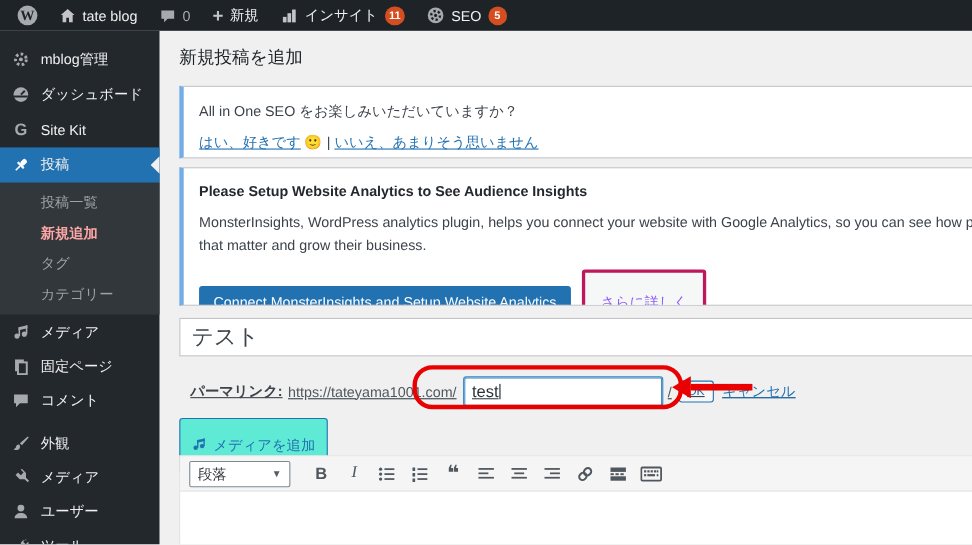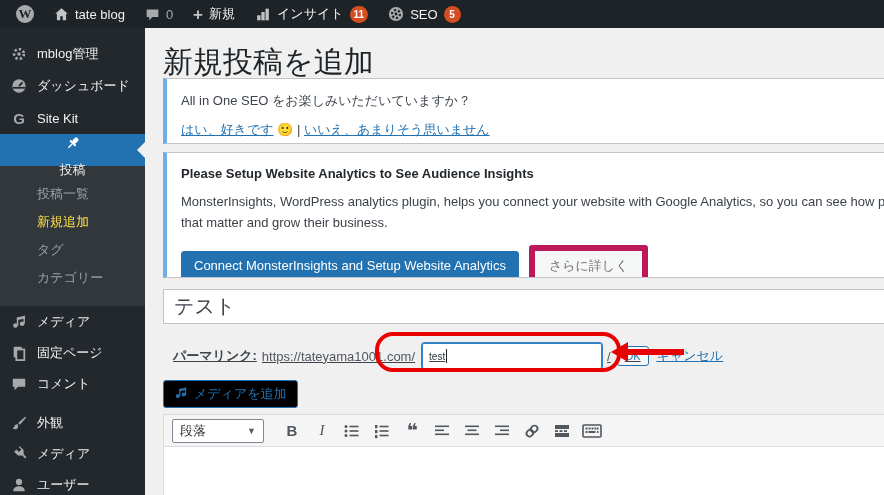--- a/index.html
+++ b/index.html
@@ -22,84 +22,84 @@
     min-width:17px; height:17px; border-radius:9px; display:flex; align-items:center;
     justify-content:center; padding:0 4px; }
 
   
   .sidebar { position:absolute; top:28px; left:0; width:145px; height:467px;
     background:#23282d; color:#f0f0f1; font-size:13px; z-index:20; padding-top:10px; }
   .menu-item { height:32px; display:flex; align-items:center; gap:9px;
     padding:0 10px; cursor:pointer; position:relative; }
   .menu-item .mi-icon { width:18px; height:18px; display:flex; align-items:center;
     justify-content:center; color:#a7aaad; flex:0 0 18px; font-weight:bold; }
-  .menu-item.active { background:#2271b1;flex-direction:column; }
+  .menu-item.active { background:#2271b1; }
   .menu-item.active .mi-icon { color:#fff; }
   .menu-item.active::after { content:""; position:absolute; right:0; top:8px;
     border:8px solid transparent; border-right:8px solid #f0f0f1; border-left:0; }
-  .submenu { background:#32373c; padding:14px 0; }
+  .submenu { background:#32373c; padding:4px 0; }
   .submenu-item { height:28px; line-height:28px; padding:0 10px 0 37px;
     color:#9ca2a7; cursor:pointer; }
-  .submenu-item.current { color:#fde047; font-weight:normal; }
+  .submenu-item.current { color:#fca5a5; font-weight:bold; }
   .menu-sep { height:8px; }
   .mi-g { font-size:15px; font-weight:bold; color:#a7aaad; }
 
   
   .main { position:absolute; left:145px; top:28px; width:739px; height:467px;
     background:#f0f0f1; }
-  .page-title { position:absolute; left:18px; top:14px; font-size:30px;
+  .page-title { position:absolute; left:18px; top:14px; font-size:16px;
     font-weight:400; color:#1d2327; }
 
   .notice { position:absolute; left:18px; width:760px; background:#fff;
     border:1px solid #c3c4c7; border-left:4px solid #72aee6; padding:10px 14px;
     font-size:13px; color:#3c434a; overflow:hidden; }
   .notice-1 { top:50px; height:66px; }
   .notice-1 .q { margin:3px 0 11px; }
   .notice a, .link { color:#2271b1; text-decoration:underline; cursor:pointer; }
   .notice-2 { top:124px; height:126px; }
   .notice-2 .head { font-weight:bold; margin:3px 0 10px; color:#23282d; }
   .notice-2 .body-line { white-space:nowrap; line-height:1.65; color:#3c434a; }
   .btn-row { margin-top:11px; display:flex; gap:10px; align-items:center; }
   .btn-primary { background:#2271b1; color:#fff; border:1px solid #2271b1;
     border-radius:3px; font-size:13px; padding:6px 12px; cursor:pointer; }
-  .btn-outline { background:#f6f7f7; color:#737373; border:6px solid #be185d;
-    border-radius:3px; font-size:13px; padding:6px 14px; cursor:pointer; }
+  .btn-outline { background:#f6f7f7; color:#8b5cf6; border:3px solid #be185d;
+    border-radius:3px; font-size:13px; padding:18px 14px; cursor:pointer; }
 
   .title-input { position:absolute; left:18px; top:261px; width:760px; height:35px;
     border:1px solid #c3c4c7; background:#fff; font-size:20px; color:#3c434a;
     padding:2px 10px; font-family:inherit; }
 
   
   .permalink-row { position:absolute; left:18px; top:304px; width:760px; height:44px; }
   .pl-flex { position:absolute; left:10px; top:10px; display:flex;
     align-items:center; font-size:13px; color:#3c434a;text-decoration:underline; }
   .pl-label { font-weight:bold; margin-right:5px; }
   .pl-url { color:#50575e; margin-right:6px; }
   .slug-input { width:182px; height:28px; border:1px solid #3582c4;
     box-shadow:0 0 0 1px #3582c4 inset; border-radius:3px; background:#fff;
-    display:flex; align-items:center; padding:0 7px; font-size:10px; color:#2c3338; }
+    display:flex; align-items:center; padding:0 7px; font-size:15px; color:#2c3338; }
   .caret { width:1px; height:14px; background:#1d2327; margin-left:1px; }
   .pl-slash { margin:0 6px 0 4px; color:#50575e; }
   .ok-btn { font-size:11px; color:#2271b1; background:#f6f7f7;
     border:1px solid #2271b1; border-radius:3px; padding:3px 7px; cursor:pointer; }
   .cancel-link { margin-left:8px; font-size:13px; }
 
   
   .anno { position:absolute; pointer-events:none; z-index:10; }
   .anno-rect { left:212px; top:0px; width:246px; height:40px;
     border:4px solid #e90000; border-radius:18px; }
   .anno-head { left:448px; top:10px; width:0; height:0;
     border:10px solid transparent; border-right:17px solid #e90000; border-left:0; }
   .anno-shaft { left:465px; top:17px; width:56px; height:6px; background:#e90000; }
   .anno-text { left:525px; top:0px; font-size:27px; color:#e90000; line-height:36px; }
 
   
   .add-media-btn { position:absolute; left:18px; top:352px; display:flex;
-    align-items:center; gap:6px; background:#000000; border:1px solid #2271b1;
-    border-radius:3px; color:#2271b1; font-size:13px; padding:4px 10px; cursor:pointer; }
+    align-items:center; gap:6px; background:#5eead4; border:1px solid #2271b1;
+    border-radius:3px; color:#2271b1; font-size:13px; padding:15px 10px; cursor:pointer; }
   .editor { position:absolute; left:18px; top:386px; width:760px; height:81px;
     border:1px solid #dcdcde; background:#fff; }
   .toolbar { height:32px; background:#f5f5f5; border-bottom:1px solid #dcdcde;
     display:flex; align-items:center; padding:0 8px; gap:2px; }
   .para-select { width:92px; height:24px; background:#fff; border:1px solid #7e8993;
     border-radius:2px; display:flex; align-items:center; justify-content:space-between;
     padding:0 7px; font-size:13px; color:#32373c; margin-right:12px; cursor:pointer; }
   .para-caret { font-size:9px; color:#555d66; }
   .tb-btn { width:28px; height:24px; display:flex; align-items:center;
     justify-content:center; color:#50575e; cursor:pointer; border-radius:2px; }

